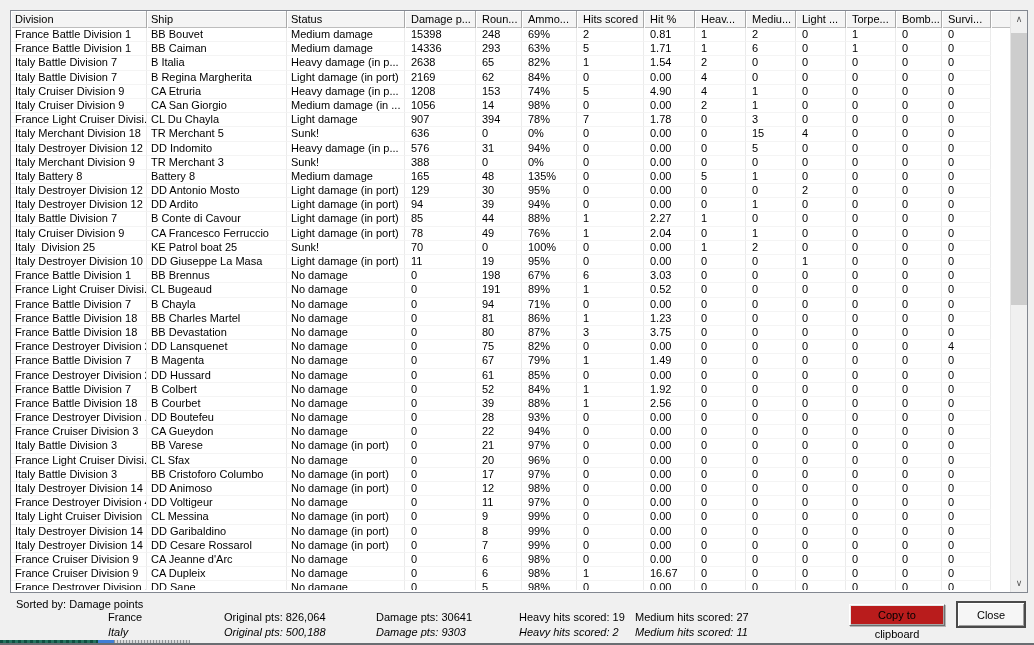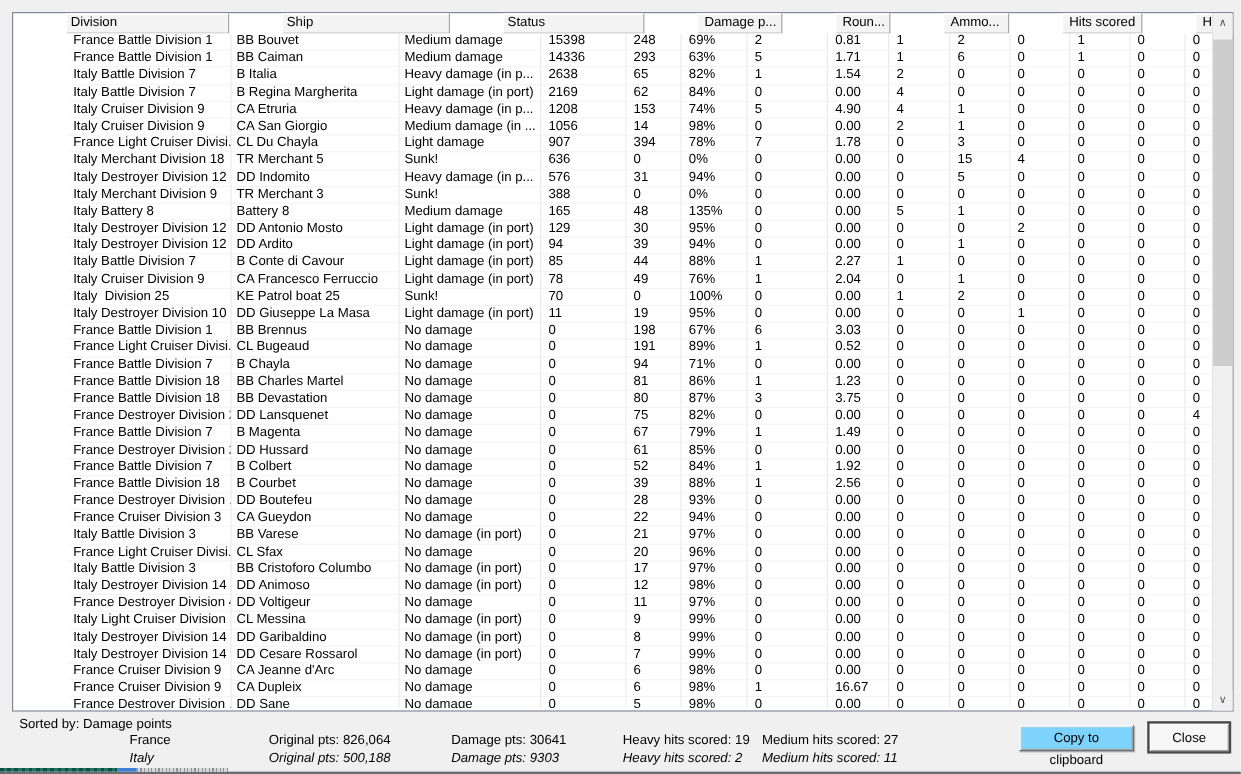--- a/index.html
+++ b/index.html
@@ -8,23 +8,23 @@
     background:#f0f0f0;color:#000;
     font-family:"Liberation Sans","DejaVu Sans",sans-serif;font-size:11px;
   }
   
   .listview{position:absolute;left:10px;top:10px;width:1018px;height:583px;
     background:#fff;border:1px solid #828790;box-sizing:border-box;}
   .lv-header{display:flex;height:17px;margin-right:17px;overflow:hidden;}
   .hcell{box-sizing:border-box;flex:0 0 auto;height:17px;line-height:16px;
     background:#f4f4f4;border-right:1px solid #a9a9a9;
     box-shadow:inset 1px 1px 0 #ffffff, inset 0 -1px 0 #bdbdbd;
-    padding-left:4px;white-space:pre;overflow:hidden;margin-left:44px;}
+    padding-left:4px;white-space:pre;overflow:hidden;}
   .hcell.hfill{flex:1 1 auto;border-right:none;}
-  .lv-body{height:calc(100% - 19px);margin-right:17px;overflow:hidden;margin-left:46px;}
+  .lv-body{height:calc(100% - 19px);margin-right:17px;overflow:hidden;}
   .lv-row{display:flex;height:14.2px;box-sizing:border-box;background:#fff;}
   .lv-cell{box-sizing:border-box;flex:0 0 auto;height:100%;line-height:13.5px;
     padding-left:4px;border-right:1px solid #ebebeb;border-bottom:1px solid #f4f4f4;
     white-space:pre;overflow:hidden;}
   .c0{width:136px}.c1{width:140px}.c2{width:118px}.c3{width:71px}.c4{width:46px}
   .c5{width:55px}.c6{width:67px}.c7{width:51px}.c8{width:51px}.c9{width:50px}
   .c10{width:50px}.c11{width:50px}.c12{width:46px}.c13{width:49px}
   .c3,.c4,.c5,.c6,.c7,.c8,.c9,.c10,.c11,.c12,.c13{padding-left:6px;}
   
   .scrollbar{position:absolute;top:0;right:0;width:17px;height:100%;background:#f0f0f0;
@@ -34,21 +34,21 @@
   .sb-up{top:0;}
   .sb-down{bottom:0;}
   .sb-thumb{position:absolute;left:0;top:22px;width:16px;height:272px;background:#cdcdcd;}
   
   .sl{position:absolute;white-space:pre;}
   .sortedby{left:16px;top:598px;}
   .l1{top:611px;} .l2{top:626px;font-style:italic;}
   .p-nation{left:63px;padding-left:45px;} .p-orig{left:224px;} .p-dmg{left:376px;}
   .p-heavy{left:519px;} .p-med{left:635px;}
   
-  .btn{position:absolute;box-sizing:border-box;text-align:center;background:#7dd3fc;
+  .btn{position:absolute;box-sizing:border-box;text-align:center;background:#b91c1c;
     font-family:"Liberation Sans","DejaVu Sans",sans-serif;font-size:11px;cursor:default;}
   .btn-copy{left:849px;top:604px;width:96px;height:22px;line-height:19px;
     border:1px solid;border-color:#ffffff #6e6e6e #6e6e6e #ffffff;
     box-shadow:inset 1px 1px 0 #e6e6e6, inset -1px -1px 0 #a6a6a6, 1px 1px 0 #b5b5b5;}
   .btn-close{left:956px;top:601px;width:70px;height:27px;line-height:23px;
     border:2px solid #4a4a4a;background:#f6f6f6;
     box-shadow:inset 1px 1px 0 #ffffff, inset -1px -1px 0 #9e9e9e;}
   
   .taskbar{position:absolute;left:0;top:640px;width:1034px;height:5px;
     border-bottom:2px solid #6a6e72;box-sizing:border-box;}

